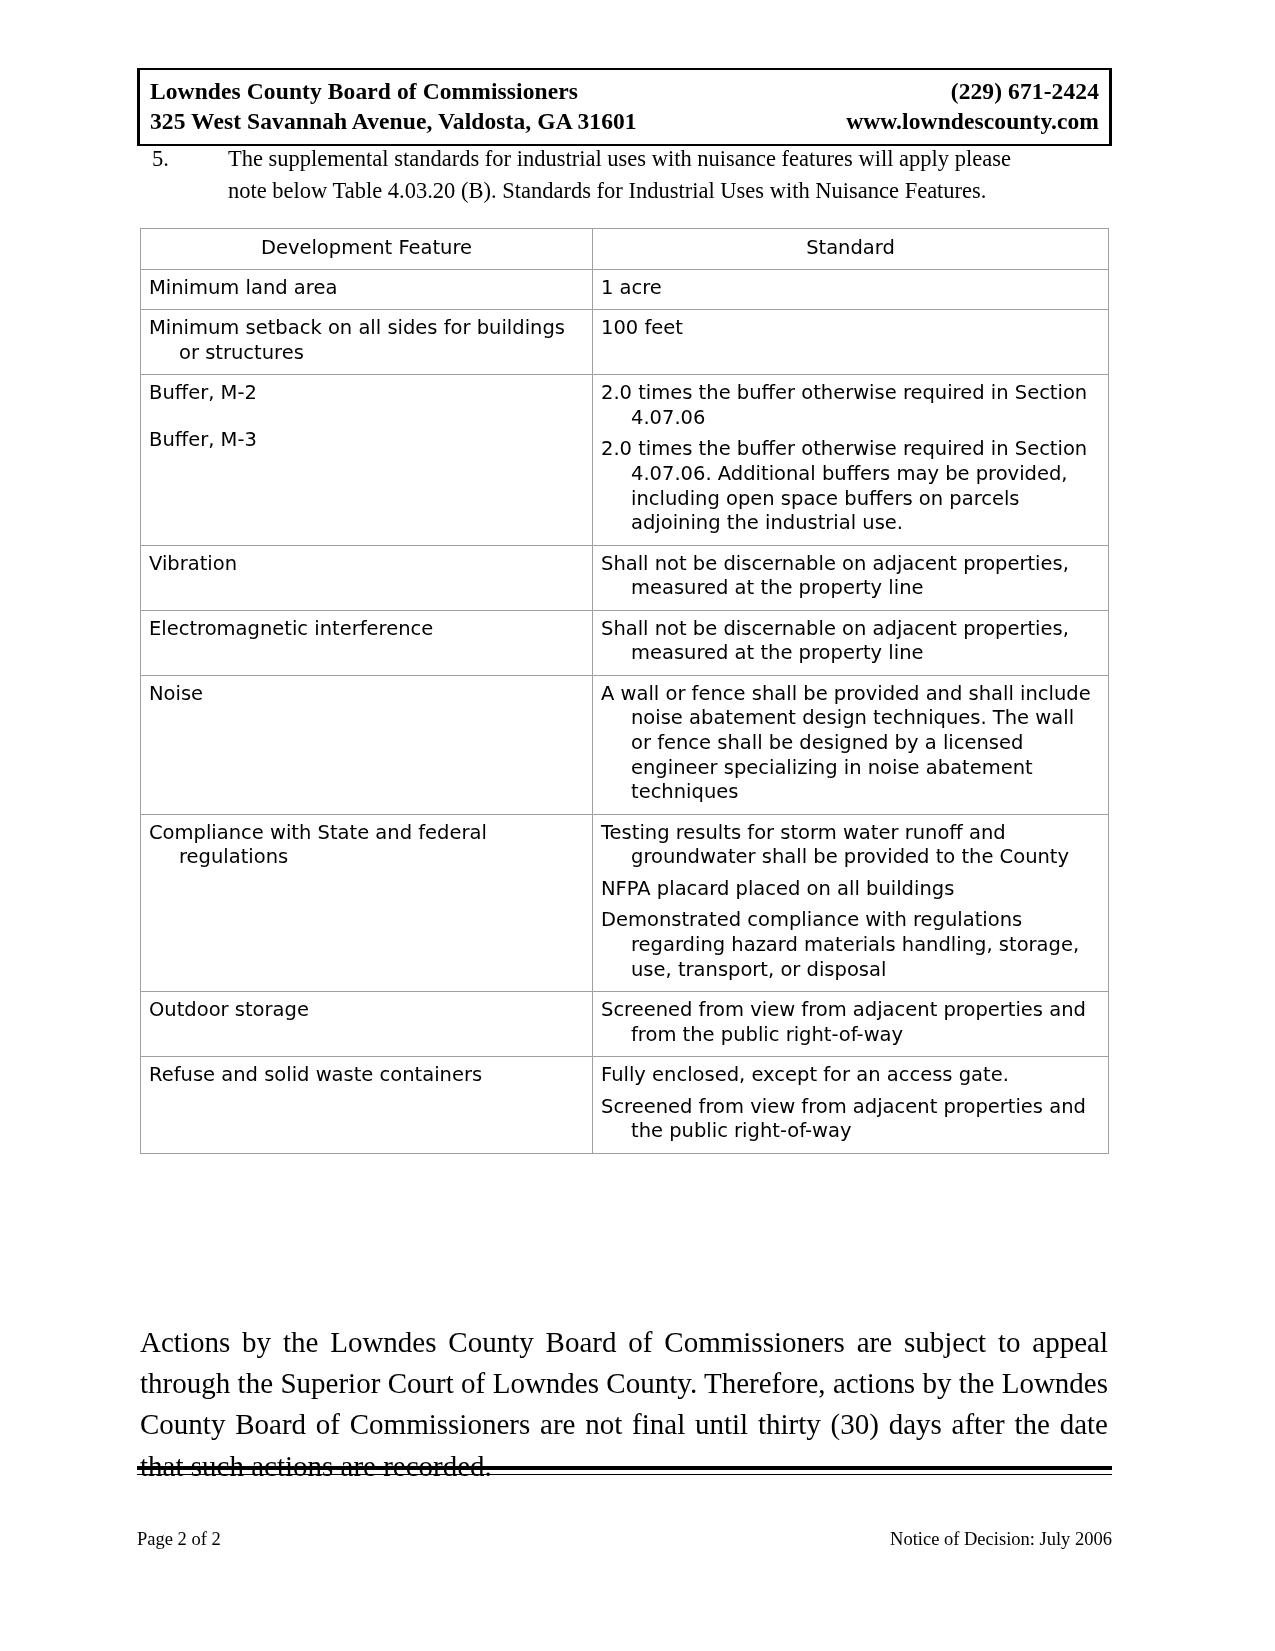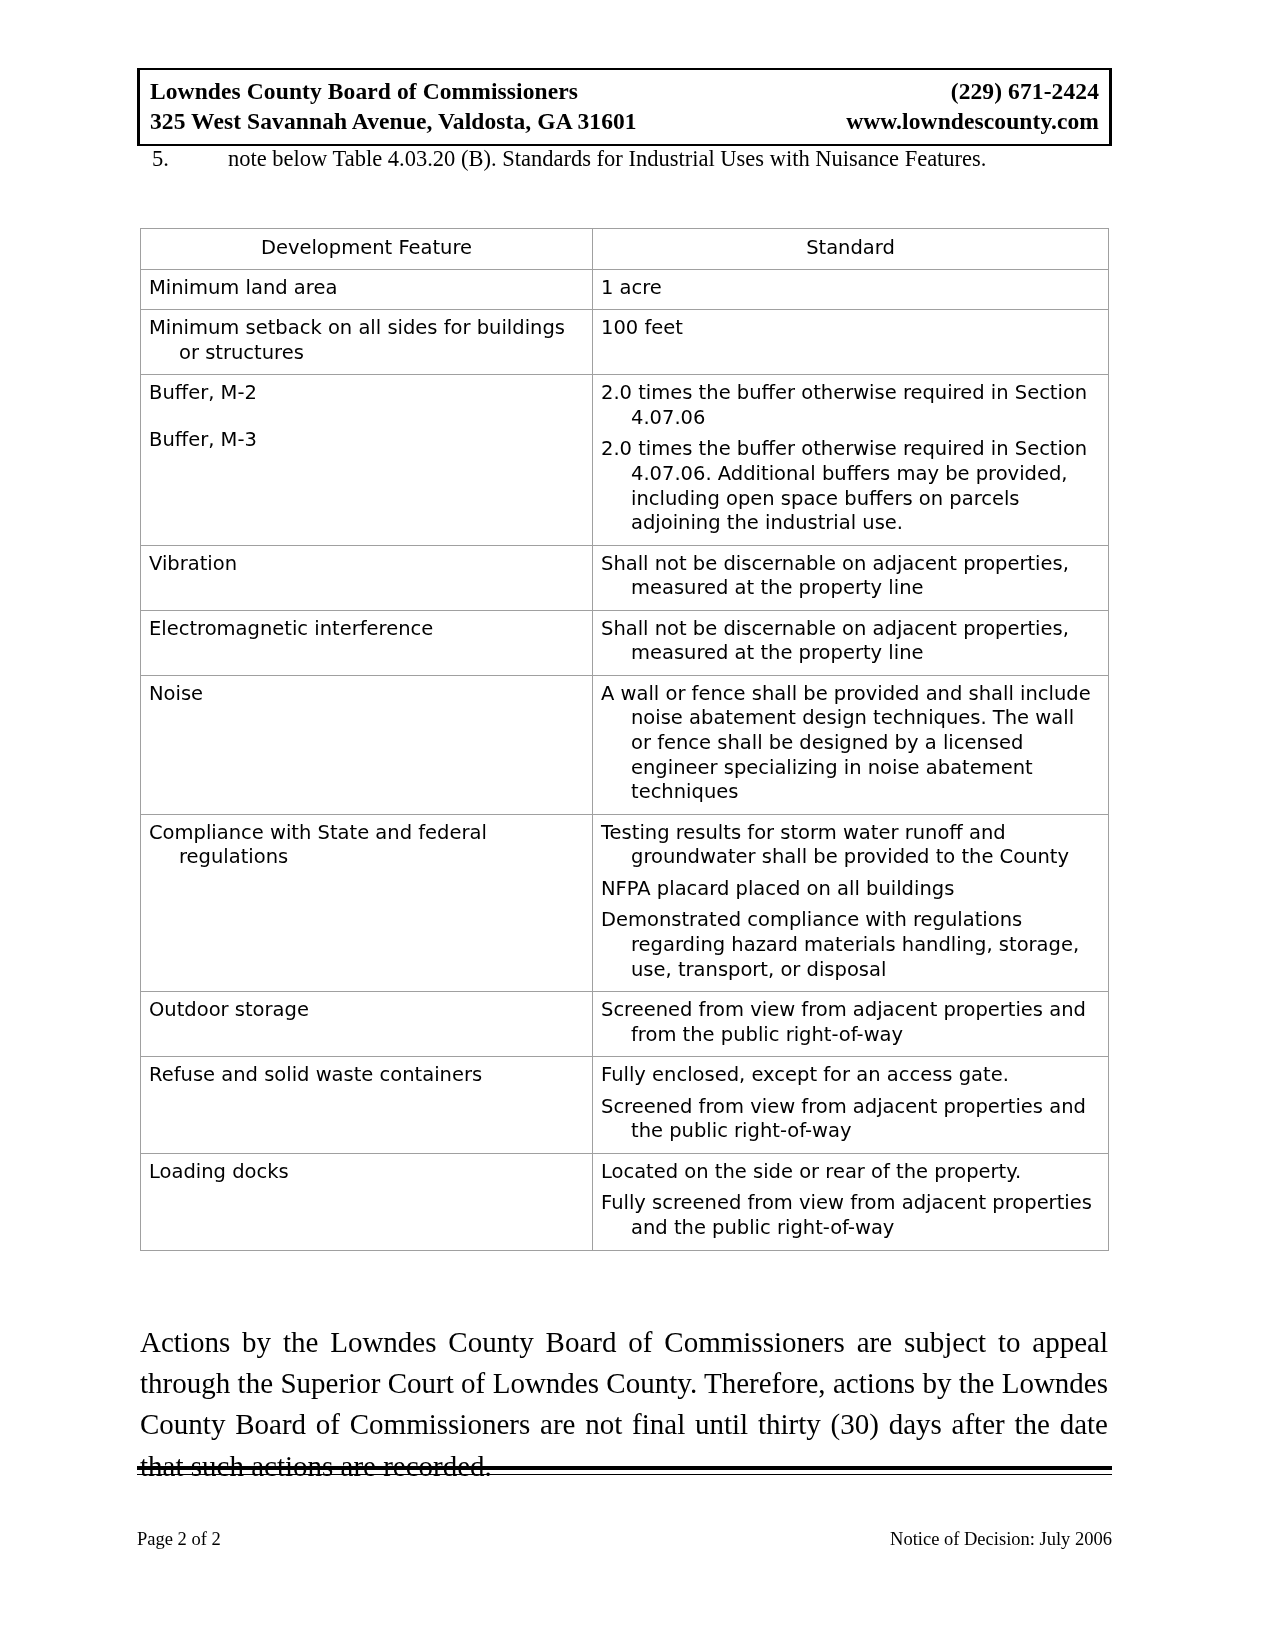--- a/index.html
+++ b/index.html
@@ -185,20 +185,21 @@
     <div class="lh-row">
       <span class="lh-left">325 West Savannah Avenue, Valdosta, GA  31601</span>
       <span class="lh-right">www.lowndescounty.com</span>
     </div>
   </div>
 
   <div class="item-block">
     <div class="item-row">
       <div class="item-num">5.</div>
       <div class="item-text">
+        <span>The supplemental standards for industrial uses with nuisance features will apply please</span>
         <span class="l2">note below Table 4.03.20 (B).  Standards for Industrial Uses with Nuisance Features.</span>
       </div>
     </div>
   </div>
 
   <div class="std-table">
     <table class="tbl">
       <colgroup>
           <col class="col-a">
           <col class="col-b">
@@ -281,29 +282,20 @@
           </tr>
           <tr>
             <td>
               <span class="hang">Refuse and solid waste containers</span>
             </td>
             <td>
               <span class="hang">Fully enclosed, except for an access gate.</span>
               <span class="hang">Screened from view from adjacent properties and the public right-of-way</span>
             </td>
           </tr>
-          <tr>
-            <td>
-              <span class="hang">Loading docks</span>
-            </td>
-            <td>
-              <span class="hang">Located on the side or rear of the property.</span>
-              <span class="hang">Fully screened from view from adjacent properties and the public right-of-way</span>
-            </td>
-          </tr>
         </tbody>
     </table>
   </div>
 
 
   <div class="closing">Actions by the Lowndes County Board of Commissioners are subject to appeal through the Superior Court of Lowndes County.  Therefore, actions by the Lowndes County Board of Commissioners are not final until thirty (30) days after the date that such actions are recorded.</div>
 
   <div class="footer-rule"></div>
   <div class="footer-rule2"></div>
   <div class="footer">

